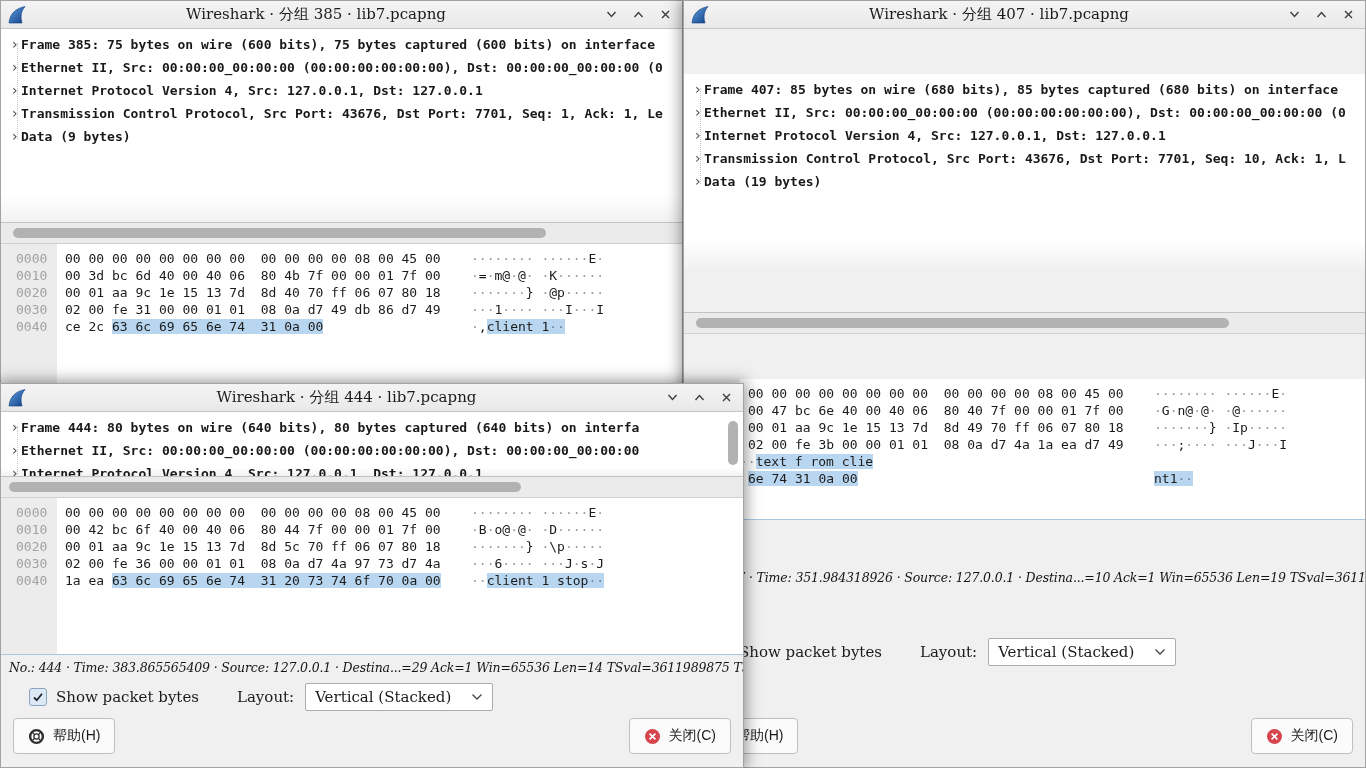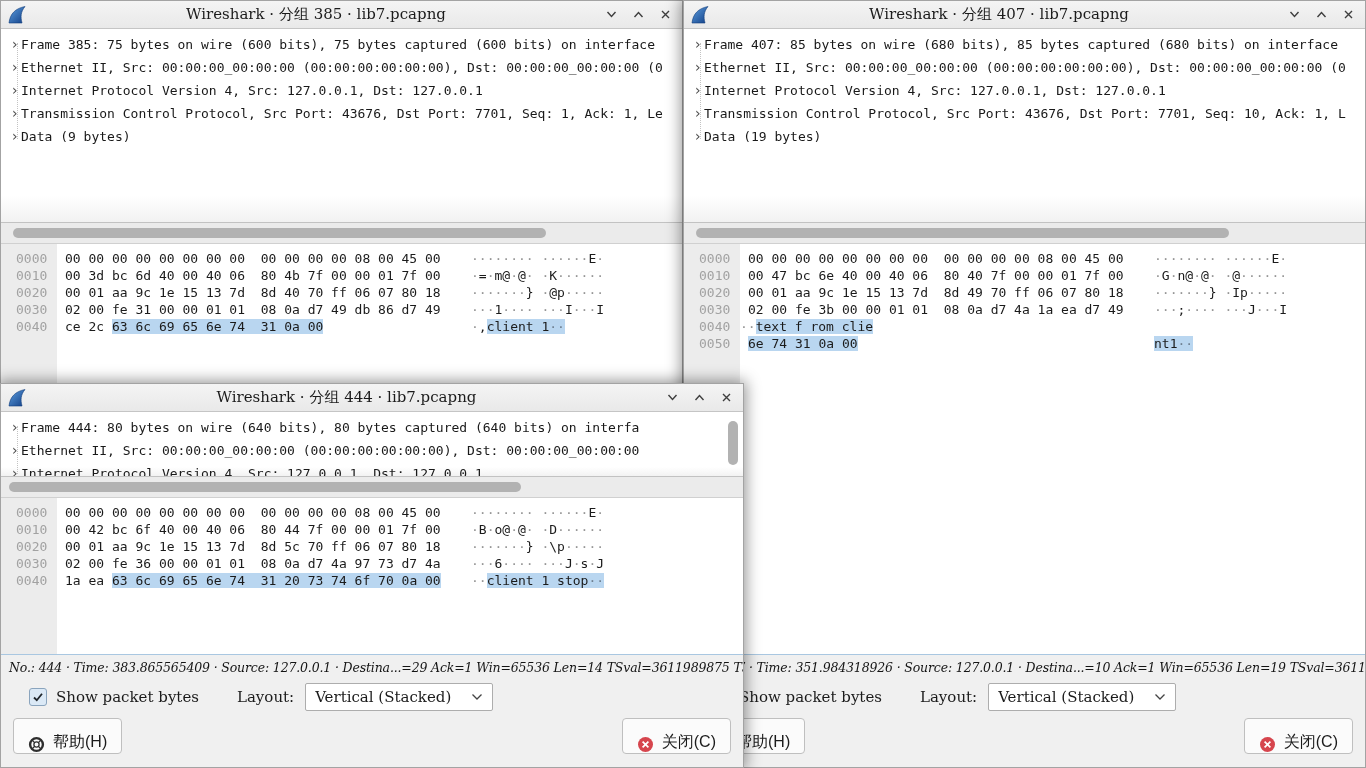--- a/index.html
+++ b/index.html
@@ -2,37 +2,37 @@
 <html><head>
 <meta charset="utf-8">
 <style>
   * { margin:0; padding:0; box-sizing:border-box; }
   html,body { width:1366px; height:768px; overflow:hidden; background:#c9c9c9; }
   #desktop { position:relative; width:1366px; height:768px; font-family:"DejaVu Serif", serif; }
 
   .window { position:absolute; display:flex; flex-direction:column; background:#f0f0f0;
             border:1px solid #a3a3a3; box-shadow:0 0 14px 2px rgba(0,0,0,0.42); }
   #w385 { left:0; top:0; width:683px; height:768px; z-index:1; }
-  #w407 { left:683px; top:0; width:683px; height:768px; z-index:2; }
+  #w407 { left:683px; top:0; width:683px; height:768px; z-index:2;gap:45px; }
   #w444 { left:0; top:383px; width:744px; height:385px; z-index:3; }
 
   .titlebar { flex:0 0 28px; display:flex; align-items:center; padding:0 10px 0 5px;
               background:linear-gradient(#f4f4f4,#e9e9e9); border-bottom:1px solid #c5c5c5; }
   .ws-icon { width:22px; height:22px; flex:0 0 22px; }
   .title { flex:1; text-align:center; font-size:15px; color:#1b1b1b; white-space:nowrap; overflow:hidden; }
   .winctrls { display:flex; align-items:center; gap:13px; }
   .wbtn { width:14px; height:14px; display:flex; align-items:center; justify-content:center; cursor:default; }
 
   .tree { position:relative; background:linear-gradient(#ffffff 86%, #f2f2f2); overflow:hidden;
           font-family:"DejaVu Sans Mono", monospace; font-size:13px; color:#191919; padding-top:4px; }
   .tree-tall { flex:0 0 193px; }
   .tree-short { flex:0 0 64px; }
   .tree-row { height:23px; line-height:23px; display:flex; white-space:pre; overflow:hidden; }
   .expander { flex:0 0 20px; padding-left:11px; font-family:"DejaVu Sans", sans-serif; font-size:14px; color:#4a4a4a; }
-  .tree-text { white-space:pre; }
+  .tree-text { white-space:pre;font-weight:bold; }
   .tree-guide { position:absolute; left:16px; top:14px; width:0; border-left:1px dotted #c3c3c3; }
   .tree-tall .tree-guide { height:96px; }
   .tree-short .tree-guide { height:48px; }
   .vscroll-thumb { position:absolute; right:5px; top:9px; width:10px; height:44px;
                    border-radius:5px; background:#b2b2b2; }
 
   .hsplit { flex:0 0 22px; position:relative; background:#ebebeb;
             border-top:1px solid #c2c2c2; border-bottom:1px solid #d0d0d0; }
   .hthumb { position:absolute; top:5px; height:10px; border-radius:5px; background:#b2b2b2; }
   .hthumb-wide { left:12px; width:533px; }
@@ -56,22 +56,22 @@
   .controls { flex:0 0 36px; display:flex; align-items:center; padding:0 16px; font-size:15px; color:#1b1b1b;margin-left:12px; }
   .cb { width:18px; height:18px; border:1px solid #8aa4bd; border-radius:3px; background:#dbe9f6;
         display:flex; align-items:center; justify-content:center; }
   .cb-label { margin-left:9px; }
   .layout-label { margin-left:38px; }
   .combo { margin-left:11px; width:188px; height:28px; background:#ffffff; border:1px solid #adadad;
            border-radius:2px; display:flex; align-items:center; padding:0 9px; }
   .combo-text { flex:1; font-size:15px; color:#1b1b1b; white-space:nowrap; overflow:hidden; }
 
   .buttons { flex:0 0 52px; display:flex; align-items:center; justify-content:space-between; padding:0 12px 10px; }
-  .btn { display:inline-flex; align-items:flex-end; gap:8px; height:36px; padding:0 14px;
-         background:#fbfbfb; border:1px solid #bfbfbf; border-radius:4px; font-size:16px; color:#1b1b1b; }
+  .btn { display:inline-flex; align-items:center; gap:8px; height:36px; padding:0 14px;
+         background:#fbfbfb; border:1px solid #bfbfbf; border-radius:4px; font-size:14px; color:#1b1b1b; }
 </style>
 </head>
 <body>
 
 <div id="desktop">
 
   <div class="window" id="w385">
     <div class="titlebar">
       <svg class="ws-icon" viewBox="0 0 22 22">
         <defs>

